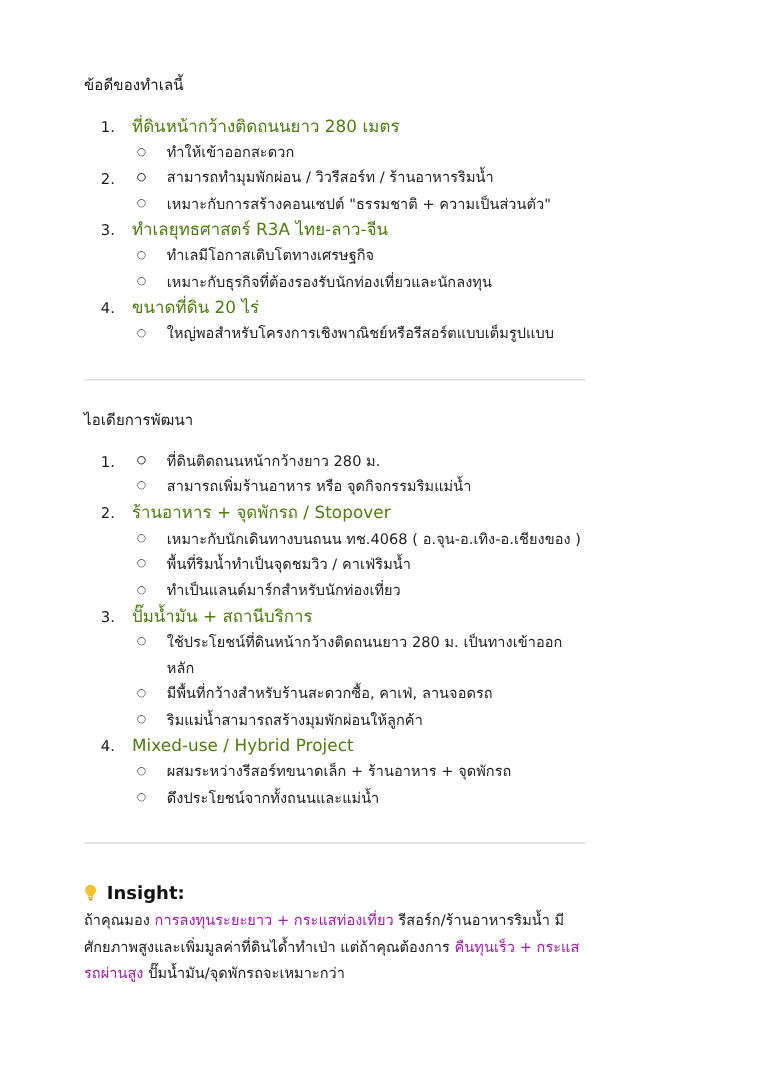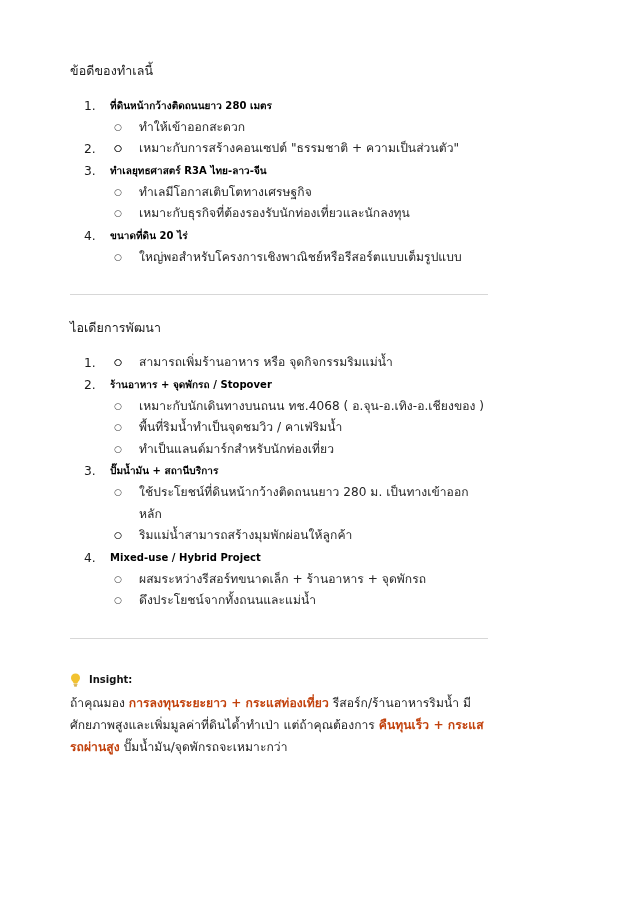--- a/index.html
+++ b/index.html
@@ -49,23 +49,23 @@
     left: 14px;
     top: 0;
     width: 22px;
     text-align: left;
     font-size: 12.3px;
     font-weight: 400;
     color: #1a1a1a;
     line-height: 22px;
   }
   .num-title {
-    font-size: 10px;
-    font-weight: 700;
-    color: #000000;
+    font-size: 14px;
+    font-weight: 400;
+    color: #4d7c0f;
     line-height: 22px;
     display: block;
     letter-spacing: 0.05px;
   }
 
   
   ul.sub-list {
     list-style: none;
     margin: 0;
     padding: 0;
@@ -90,21 +90,21 @@
 
   hr.rule {
     border: 0;
     border-top: 1px solid #d7d7d7;
     margin: 26px 0 24px 0;
     width: 100%;
   }
 
   
   .insight-head {
-    font-size: 10px;
+    font-size: 15px;
     font-weight: 700;
     color: #111111;
     line-height: 20px;
     margin-bottom: 2px;
     display: flex;
     align-items: center;
     gap: 8px;
     margin-top: 31px;
   }
   .bulb-icon {
@@ -115,21 +115,21 @@
     flex: 0 0 auto;
   }
   .bulb-icon svg { display: block; }
   .insight-body {
     font-size: 12.1px;
     font-weight: 400;
     color: #222222;
     line-height: 22px;
     letter-spacing: 0.05px;
   }
-  .insight-body b { font-weight: 700; color: #c2410c; }
+  .insight-body b { font-weight: 400; color: #a21caf; }
 </style>
 </head>
 <body>
 
 <div class="page">
 
   <div>
     <div class="section-heading">ข้อดีของทำเลนี้</div>
 
     <ol class="num-list">
@@ -146,20 +146,21 @@
             <span class="sub-marker">○</span>
           </li>
         </ul>
       </li>
 
       <li class="num-item">
         <span class="num-marker">2.</span>
         <ul class="sub-list">
           <li class="sub-item">
             <span class="sub-marker">○</span>
+            <span>สามารถทำมุมพักผ่อน / วิวรีสอร์ท / ร้านอาหารริมน้ำ</span>
           </li>
           <li class="sub-item">
             <span class="sub-marker">○</span>
             <span>เหมาะกับการสร้างคอนเซปต์ "ธรรมชาติ + ความเป็นส่วนตัว"</span>
           </li>
         </ul>
       </li>
 
       <li class="num-item">
         <span class="num-marker">3.</span>
@@ -198,20 +199,21 @@
     <ol class="num-list">
 
       <li class="num-item">
         <span class="num-marker">1.</span>
         <ul class="sub-list">
           <li class="sub-item">
             <span class="sub-marker">○</span>
           </li>
           <li class="sub-item">
             <span class="sub-marker">○</span>
+            <span>ที่ดินติดถนนหน้ากว้างยาว 280 ม.</span>
           </li>
           <li class="sub-item">
             <span class="sub-marker">○</span>
             <span>สามารถเพิ่มร้านอาหาร หรือ จุดกิจกรรมริมแม่น้ำ</span>
           </li>
         </ul>
       </li>
 
       <li class="num-item">
         <span class="num-marker">2.</span>
@@ -235,20 +237,21 @@
       <li class="num-item">
         <span class="num-marker">3.</span>
         <span class="num-title">ปั๊มน้ำมัน + สถานีบริการ</span>
         <ul class="sub-list">
           <li class="sub-item">
             <span class="sub-marker">○</span>
             <span>ใช้ประโยชน์ที่ดินหน้ากว้างติดถนนยาว 280 ม. เป็นทางเข้าออกหลัก</span>
           </li>
           <li class="sub-item">
             <span class="sub-marker">○</span>
+            <span>มีพื้นที่กว้างสำหรับร้านสะดวกซื้อ, คาเฟ่, ลานจอดรถ</span>
           </li>
           <li class="sub-item">
             <span class="sub-marker">○</span>
             <span>ริมแม่น้ำสามารถสร้างมุมพักผ่อนให้ลูกค้า</span>
           </li>
         </ul>
       </li>
 
       <li class="num-item">
         <span class="num-marker">4.</span>

